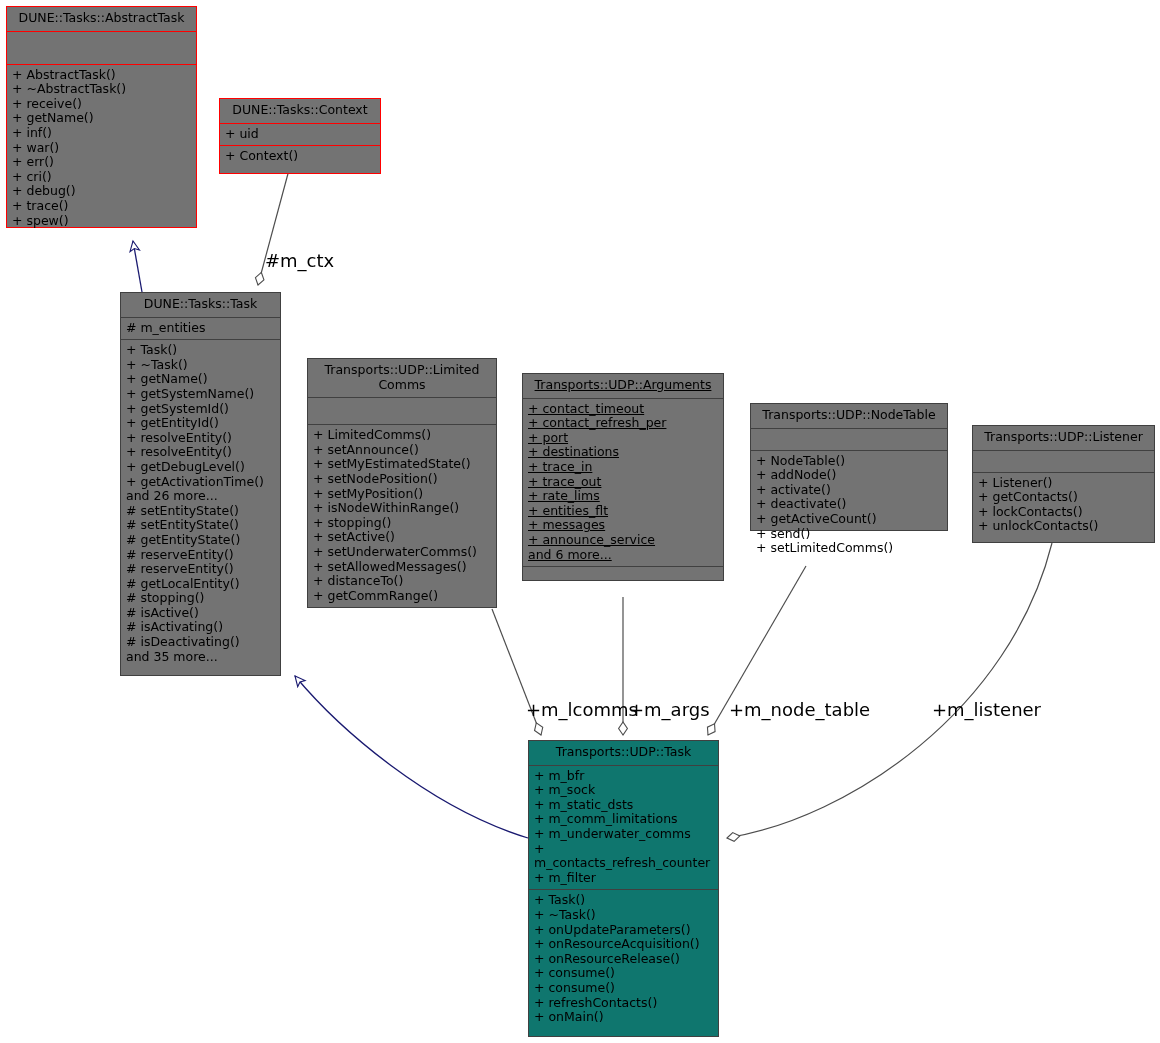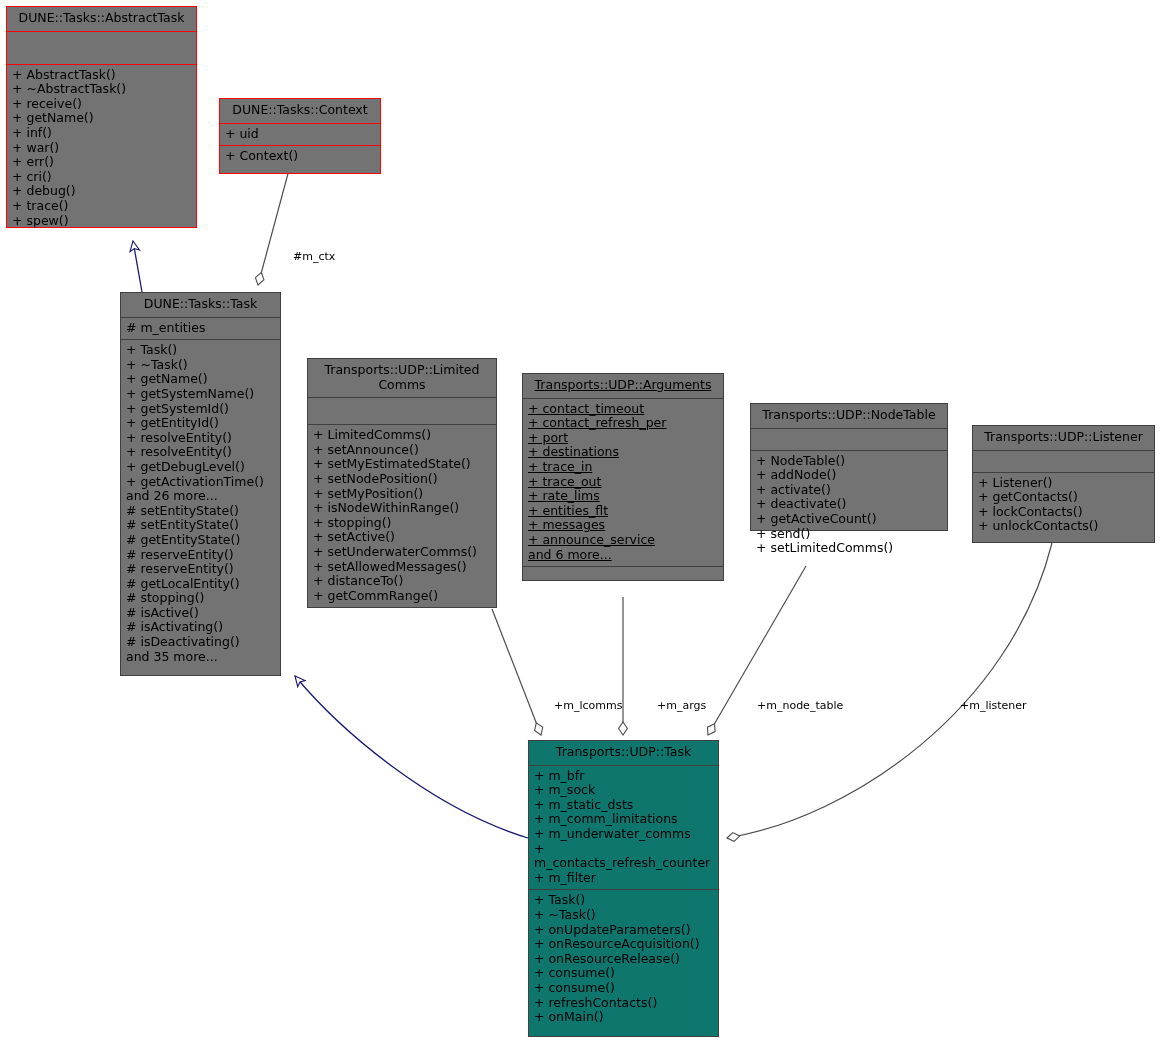--- a/index.html
+++ b/index.html
@@ -63,25 +63,24 @@
     box-sizing: border-box;
   }
   .row {
     white-space: pre;
   }
   .row.wrapmode {
     white-space: normal;
   }
   .edge-label {
     position: absolute;
-    font-size: 11px;
+    font-size: 18px;
     color: #000000;
     white-space: pre;
     z-index: 6;
-    padding-left: 28px;
   }
   svg.edges {
     position: absolute;
     left: 0;
     top: 0;
     width: 1160px;
     height: 1043px;
     z-index: 1;
     pointer-events: none;
   }

